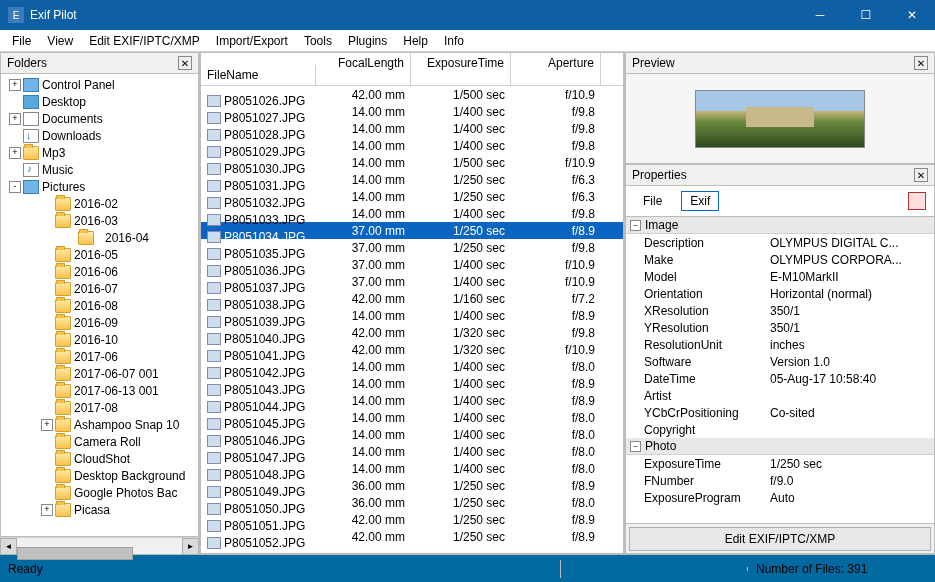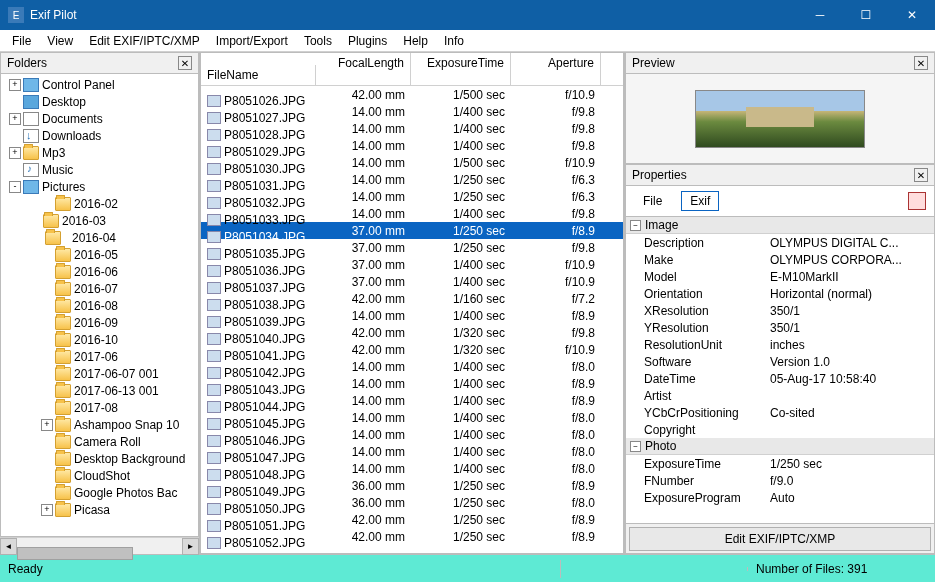--- a/index.html
+++ b/index.html
@@ -56,21 +56,21 @@
 .props-toolbar .spacer{flex:1;}
 .props-toolbar .iconbtn{width:18px;height:18px;border:1px solid #a33;background:#fdd;cursor:pointer;}
 .props-grid{flex:1;overflow-y:scroll;border:1px solid #bcbcbc;background:#fff;}
 .pcat{background:#e8e8e8;padding:1px 4px;display:flex;align-items:center;font-weight:normal;border-bottom:1px solid #d0d0d0;}
 .pcat .pm{width:11px;height:11px;border:1px solid #888;background:#fff;display:flex;align-items:center;justify-content:center;font-size:8px;margin-right:4px;}
 .prow{display:flex;height:17px;align-items:center;}
 .prow .pk{width:140px;padding-left:18px;overflow:hidden;white-space:nowrap;}
 .prow .pv{flex:1;padding-left:4px;overflow:hidden;white-space:nowrap;}
 .editbar{height:30px;display:flex;align-items:center;justify-content:center;border:1px solid #bcbcbc;border-top:none;background:#f0f0f0;}
 .editbtn{flex:1;margin:3px;padding:4px;text-align:center;background:#e8e8e8;border:1px solid #b0b0b0;cursor:pointer;}
-.statusbar { height: 28px; border-top: 1px solid #bcbcbc; display: flex; align-items: center; background:#5eead4;}
+.statusbar { height: 28px; border-top: 1px solid #bcbcbc; display: flex; align-items: center; background:#0369a1;}
 .statusbar .cell { padding: 2px 8px; }
 .statusbar .cell.first{flex:0 0 60%;border-right:1px solid #bcbcbc;}
 .statusbar .cell.mid{flex:0 0 20%;border-right:1px solid #bcbcbc;}
 ::-webkit-scrollbar{width:17px;height:17px;}
 ::-webkit-scrollbar-track{background:#f0f0f0;}
 ::-webkit-scrollbar-thumb{background:#c0c0c0;border:1px solid #a0a0a0;}
 ::-webkit-scrollbar-button{background:#dadada;border:1px solid #b0b0b0;height:17px;width:17px;}
 </style>
 </head>
 <body>
@@ -135,26 +135,26 @@
           <div class="trow" style="padding-left: 8px;">
             <span class="expander">-</span>
             <span class="ficon pic"></span>
             <span>Pictures</span>
           </div>
           <div class="trow" style="padding-left: 40px;">
             <span class="expander blank"></span>
             <span class="ficon folder"></span>
             <span>2016-02</span>
           </div>
-          <div class="trow" style="padding-left: 28px;">
+          <div class="trow" style="padding-left: 40px;">
             <span class="expander blank"></span>
             <span class="ficon folder"></span>
             <span>2016-03</span>
           </div>
-          <div class="trow" style="padding-left: 22px; gap: 8px;">
+          <div class="trow" style="padding-left: 55px; gap: 8px;">
             <span class="expander blank"></span>
             <span class="ficon folder"></span>
             <span>2016-04</span>
           </div>
           <div class="trow" style="padding-left: 40px;">
             <span class="expander blank"></span>
             <span class="ficon folder"></span>
             <span>2016-05</span>
           </div>
           <div class="trow" style="padding-left: 40px;">
@@ -208,26 +208,26 @@
             <span>Ashampoo Snap 10</span>
           </div>
           <div class="trow" style="padding-left: 40px;">
             <span class="expander blank"></span>
             <span class="ficon folder"></span>
             <span>Camera Roll</span>
           </div>
           <div class="trow" style="padding-left: 40px;">
             <span class="expander blank"></span>
             <span class="ficon folder"></span>
+            <span>CloudShot</span>
+          </div>
+          <div class="trow" style="padding-left: 40px;">
+            <span class="expander blank"></span>
+            <span class="ficon folder"></span>
             <span>Desktop Background</span>
-          </div>
-          <div class="trow" style="padding-left: 40px;">
-            <span class="expander blank"></span>
-            <span class="ficon folder"></span>
-            <span>CloudShot</span>
           </div>
           <div class="trow" style="padding-left: 40px;">
             <span class="expander blank"></span>
             <span class="ficon folder"></span>
             <span>Google Photos Bac</span>
           </div>
           <div class="trow" style="padding-left: 40px;">
             <span class="expander">+</span>
             <span class="ficon folder"></span>
             <span>Picasa</span>

